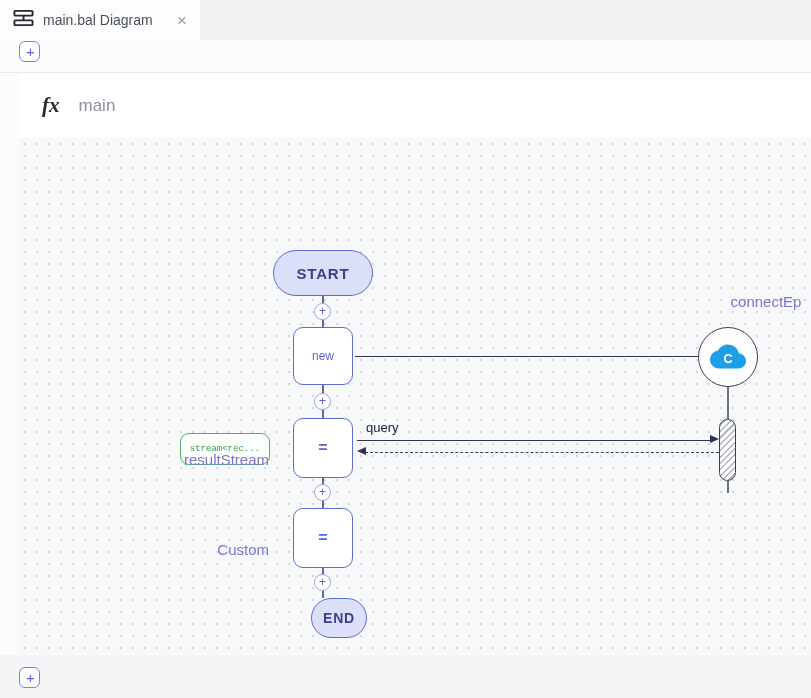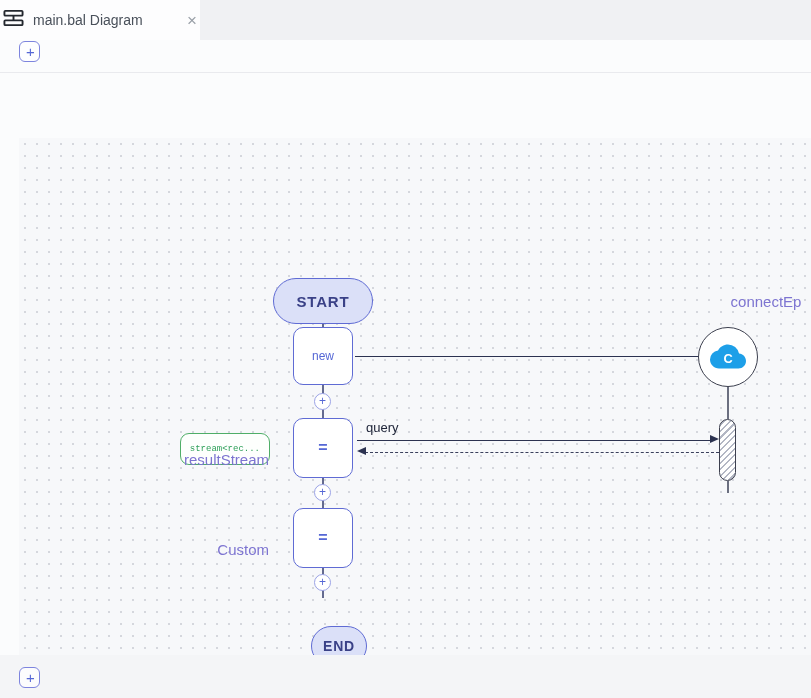--- a/index.html
+++ b/index.html
@@ -3,21 +3,21 @@
 <meta charset="utf-8">
 <style>
   html,body{margin:0;padding:0;}
   body{
     width:811px;height:698px;position:relative;overflow:hidden;
     font-family:"Liberation Sans",sans-serif;background:#fbfcfd;
   }
   
   .tabbar{position:absolute;left:0;top:0;width:811px;height:40px;background:#f0f1f3;}
   .tab{position:absolute;left:0;top:0;width:200px;height:40px;background:#fdfdfe;
-       display:flex;align-items:center;box-sizing:border-box;padding:0 3px;gap:9px;}
+       display:flex;align-items:center;box-sizing:border-box;padding:0 13px;gap:9px;}
   .tab-title{font-size:14px;color:#49505a;white-space:nowrap;}
   .tab-close{margin-left:auto;color:#9aa0a8;font-size:17px;line-height:1;cursor:pointer;}
   
   .content{position:absolute;left:0;top:40px;width:811px;height:658px;background:#fbfcfd;}
   .top-divider{position:absolute;left:0;top:32px;width:811px;height:1px;background:#e9eaee;}
   .add-btn{
     position:absolute;width:21px;height:21px;box-sizing:border-box;
     border:1.5px solid #7d84de;border-radius:6px;background:rgba(255,255,255,.7);
     color:#5567d5;font-size:15px;line-height:17px;text-align:center;cursor:pointer;
   }
@@ -47,21 +47,21 @@
   .plus-circle{
     left:295px;width:17px;height:17px;border-radius:50%;
     border:1px solid #9aa2e6;background:#fff;color:#5567d5;
     font-size:12px;line-height:15px;text-align:center;cursor:pointer;
   }
   .pc1{top:165px;} .pc2{top:255px;} .pc3{top:346px;} .pc4{top:436px;}
   
   .pill{
     background:#dbe0f8;border:1.8px solid #5f6bd4;border-radius:25px;
     color:#3a4187;font-weight:bold;letter-spacing:.8px;
-    display:flex;align-items:center;justify-content:center;cursor:pointer;margin-top:28px;
+    display:flex;align-items:center;justify-content:center;cursor:pointer;
   }
   .start-pill{left:254px;top:112px;width:100px;height:46px;font-size:15px;}
   .end-pill{left:292px;top:460px;width:56px;height:40px;font-size:14px;}
   
   .node{
     left:274px;width:60px;background:#fff;border:1.5px solid #5f6bd4;border-radius:10px;
     color:#5567d5;display:flex;align-items:center;justify-content:center;
     font-size:12px;cursor:pointer;
   }
   .n-new{top:189px;height:58px;}
@@ -114,20 +114,24 @@
     <span class="tab-title">main.bal Diagram</span>
     <span class="tab-close">×</span>
   </div>
 </div>
 
 <div class="content">
 
   <button class="add-btn add-top">+</button>
   <div class="top-divider"></div>
 
+  <div class="fx-box">
+    <span class="fx-glyph">fx</span>
+    <span class="fx-name">main</span>
+  </div>
 
   <div class="canvas">
 
     <div class="vline seg1"></div>
     <div class="vline seg2"></div>
     <div class="vline seg3"></div>
     <div class="vline seg4"></div>
 
     <div class="plus-circle pc1">+</div>
     <div class="plus-circle pc2">+</div>

